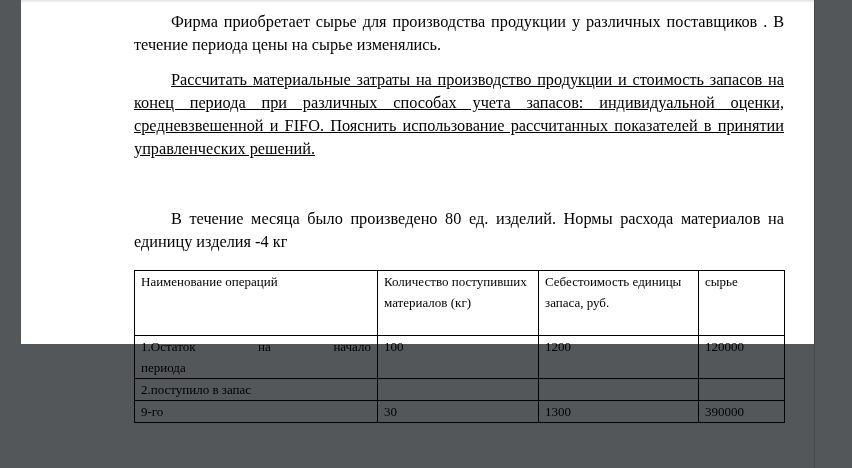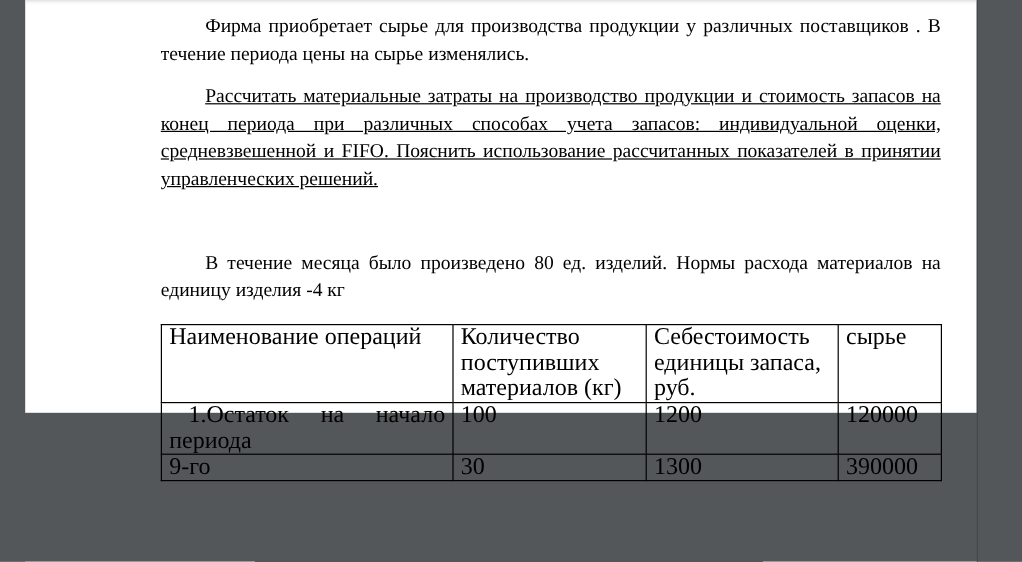--- a/index.html
+++ b/index.html
@@ -21,34 +21,34 @@
   p.para {
     margin: 0; font-size: 16.3px; line-height: 23px;
     text-align: justify; text-indent: 37px;
   }
   .p1 { position: absolute; top: 10px; left: 0; width: 650px; }
   .p2 { position: absolute; top: 68px; left: 0; width: 650px; text-decoration: underline; }
   .p3 { position: absolute; top: 207px; left: 0; width: 650px; }
   table.data {
     position: absolute; left: 0; top: 270px; width: 650px;
     border-collapse: collapse; table-layout: fixed;
-    font-size: 20px; line-height: 21px;
+    font-size: 13px; line-height: 21px;
   }
   table.data td {
     border: 1.5px solid #000; vertical-align: top;
     padding: 0 6px 0 6px; text-align: left;
   }
   .c1 { width: 243px; }
   .c2 { width: 161px; }
   .c3 { width: 160px; }
   .c4 { width: 86px; }
   tr.hdr td { height: 64px; padding-top: 0; }
   tr.r1 td { height: 42px; }
   tr.rs td { height: 21px; }
-  .justify-line { display: flex; justify-content: space-between; margin-left: 16px; }
+  .justify-line { display: flex; justify-content: space-between; }
 </style>
 </head>
 <body>
 
 <div class="gutter-left"></div>
 <div class="page">
   <div class="content">
     <p class="para p1">Фирма приобретает сырье  для производства продукции у различных поставщиков .  В течение  периода  цены на сырье изменялись.</p>
     <p class="para p2">Рассчитать   материальные затраты   на производство   продукции и стоимость запасов на  конец    периода при различных способах учета запасов:  индивидуальной  оценки, средневзвешенной и FIFO. Пояснить использование рассчитанных показателей в принятии управленческих решений.</p>
     <p class="para p3">В течение месяца   было произведено 80 ед. изделий. Нормы расхода материалов на единицу изделия  -4  кг</p>
@@ -74,20 +74,26 @@
             <span>на</span>
             <span>начало</span>
           </div>
           <div>периода</div>
         </td>
         <td>100</td>
         <td>1200</td>
         <td>120000</td>
       </tr>
       <tr class="rs">
+        <td>2.поступило в запас</td>
+        <td></td>
+        <td></td>
+        <td></td>
+      </tr>
+      <tr class="rs">
         <td>9-го</td>
         <td>30</td>
         <td>1300</td>
         <td>390000</td>
       </tr>
     </tbody>
       </table>
   </div>
 </div>
 <div class="gutter-right"></div>

